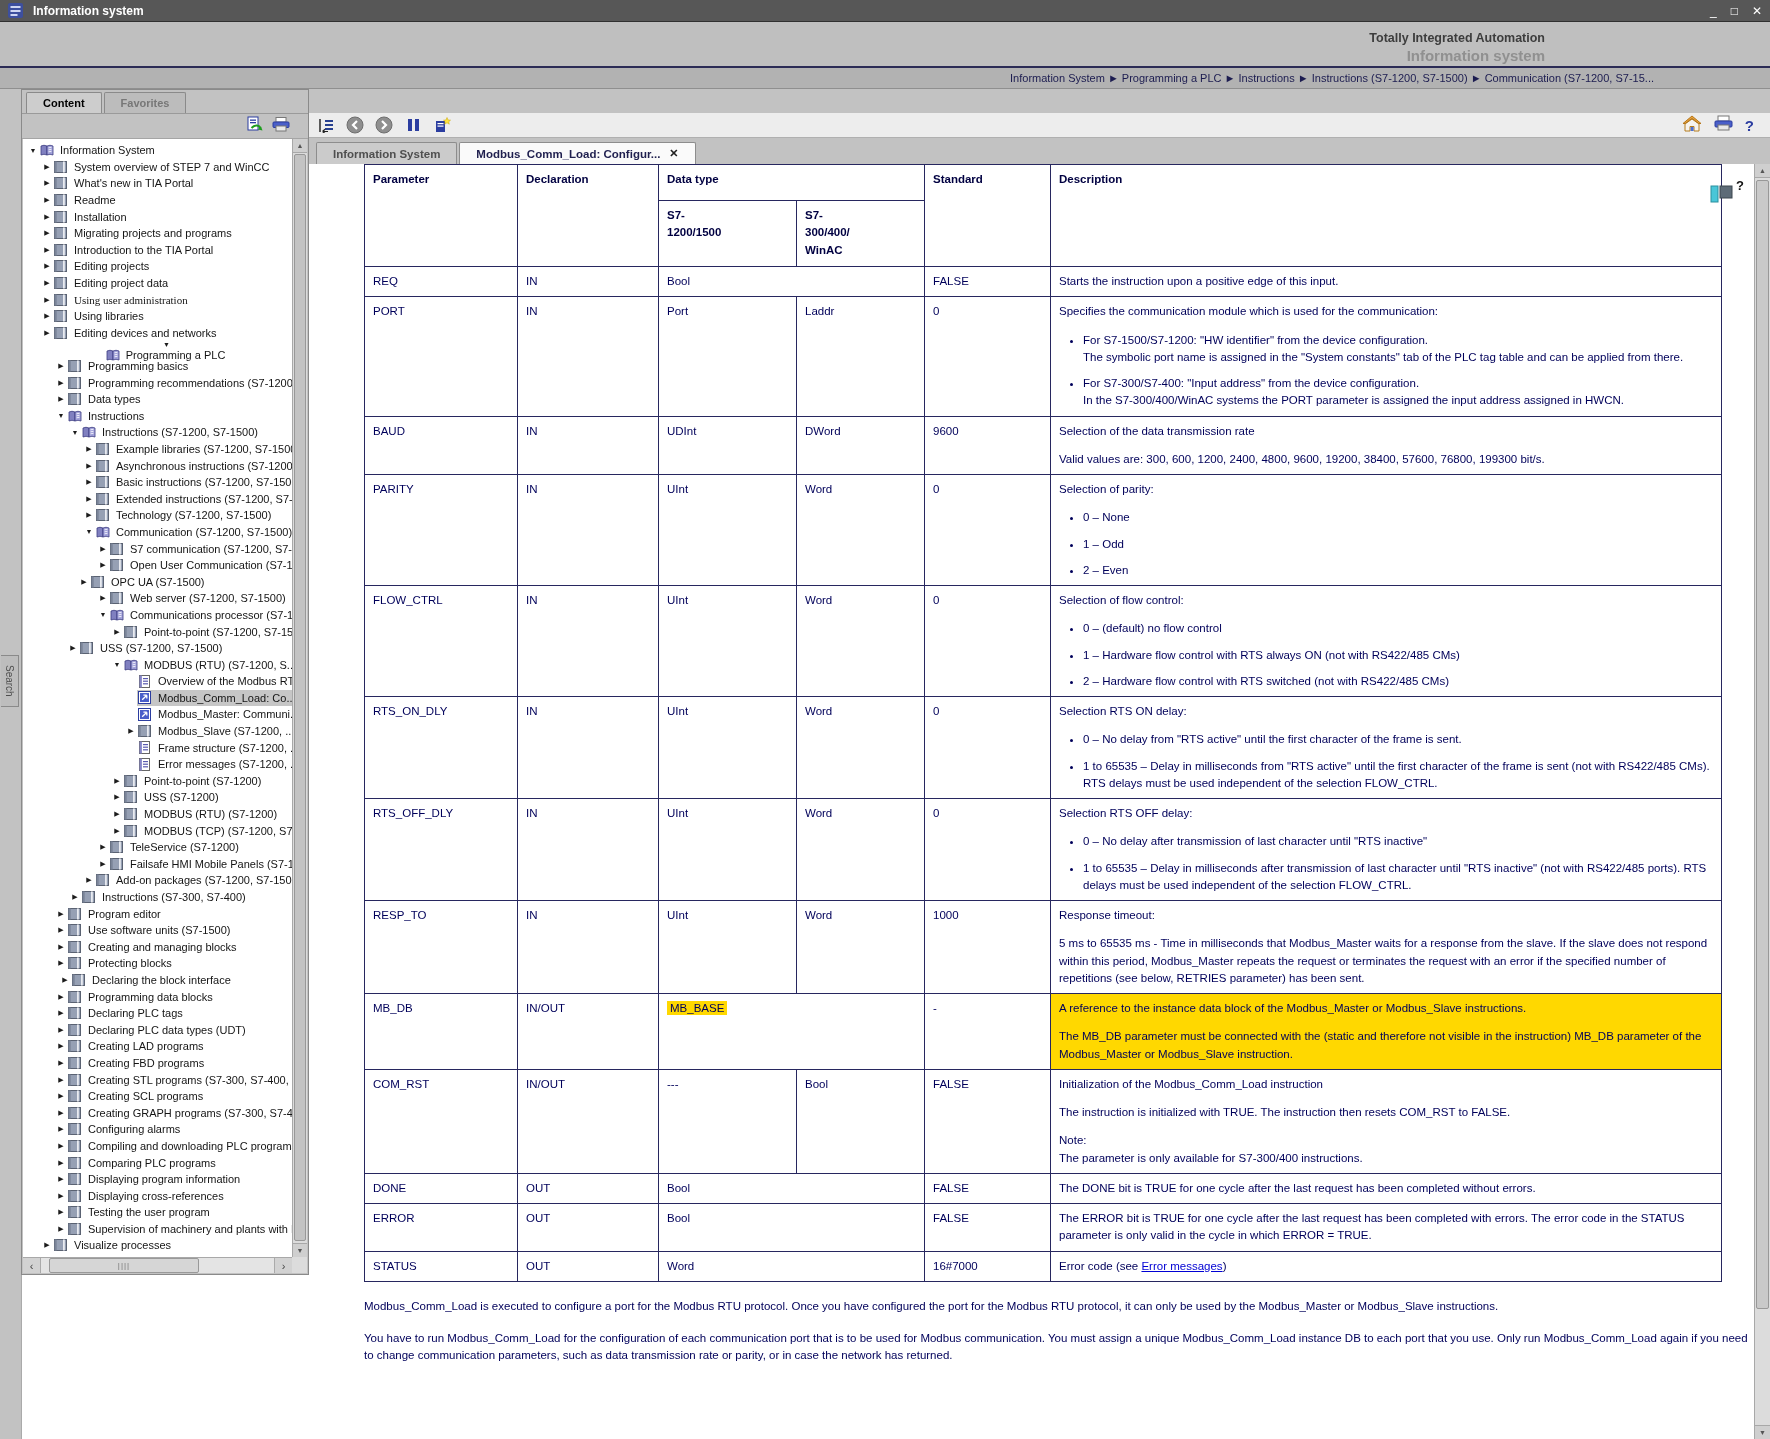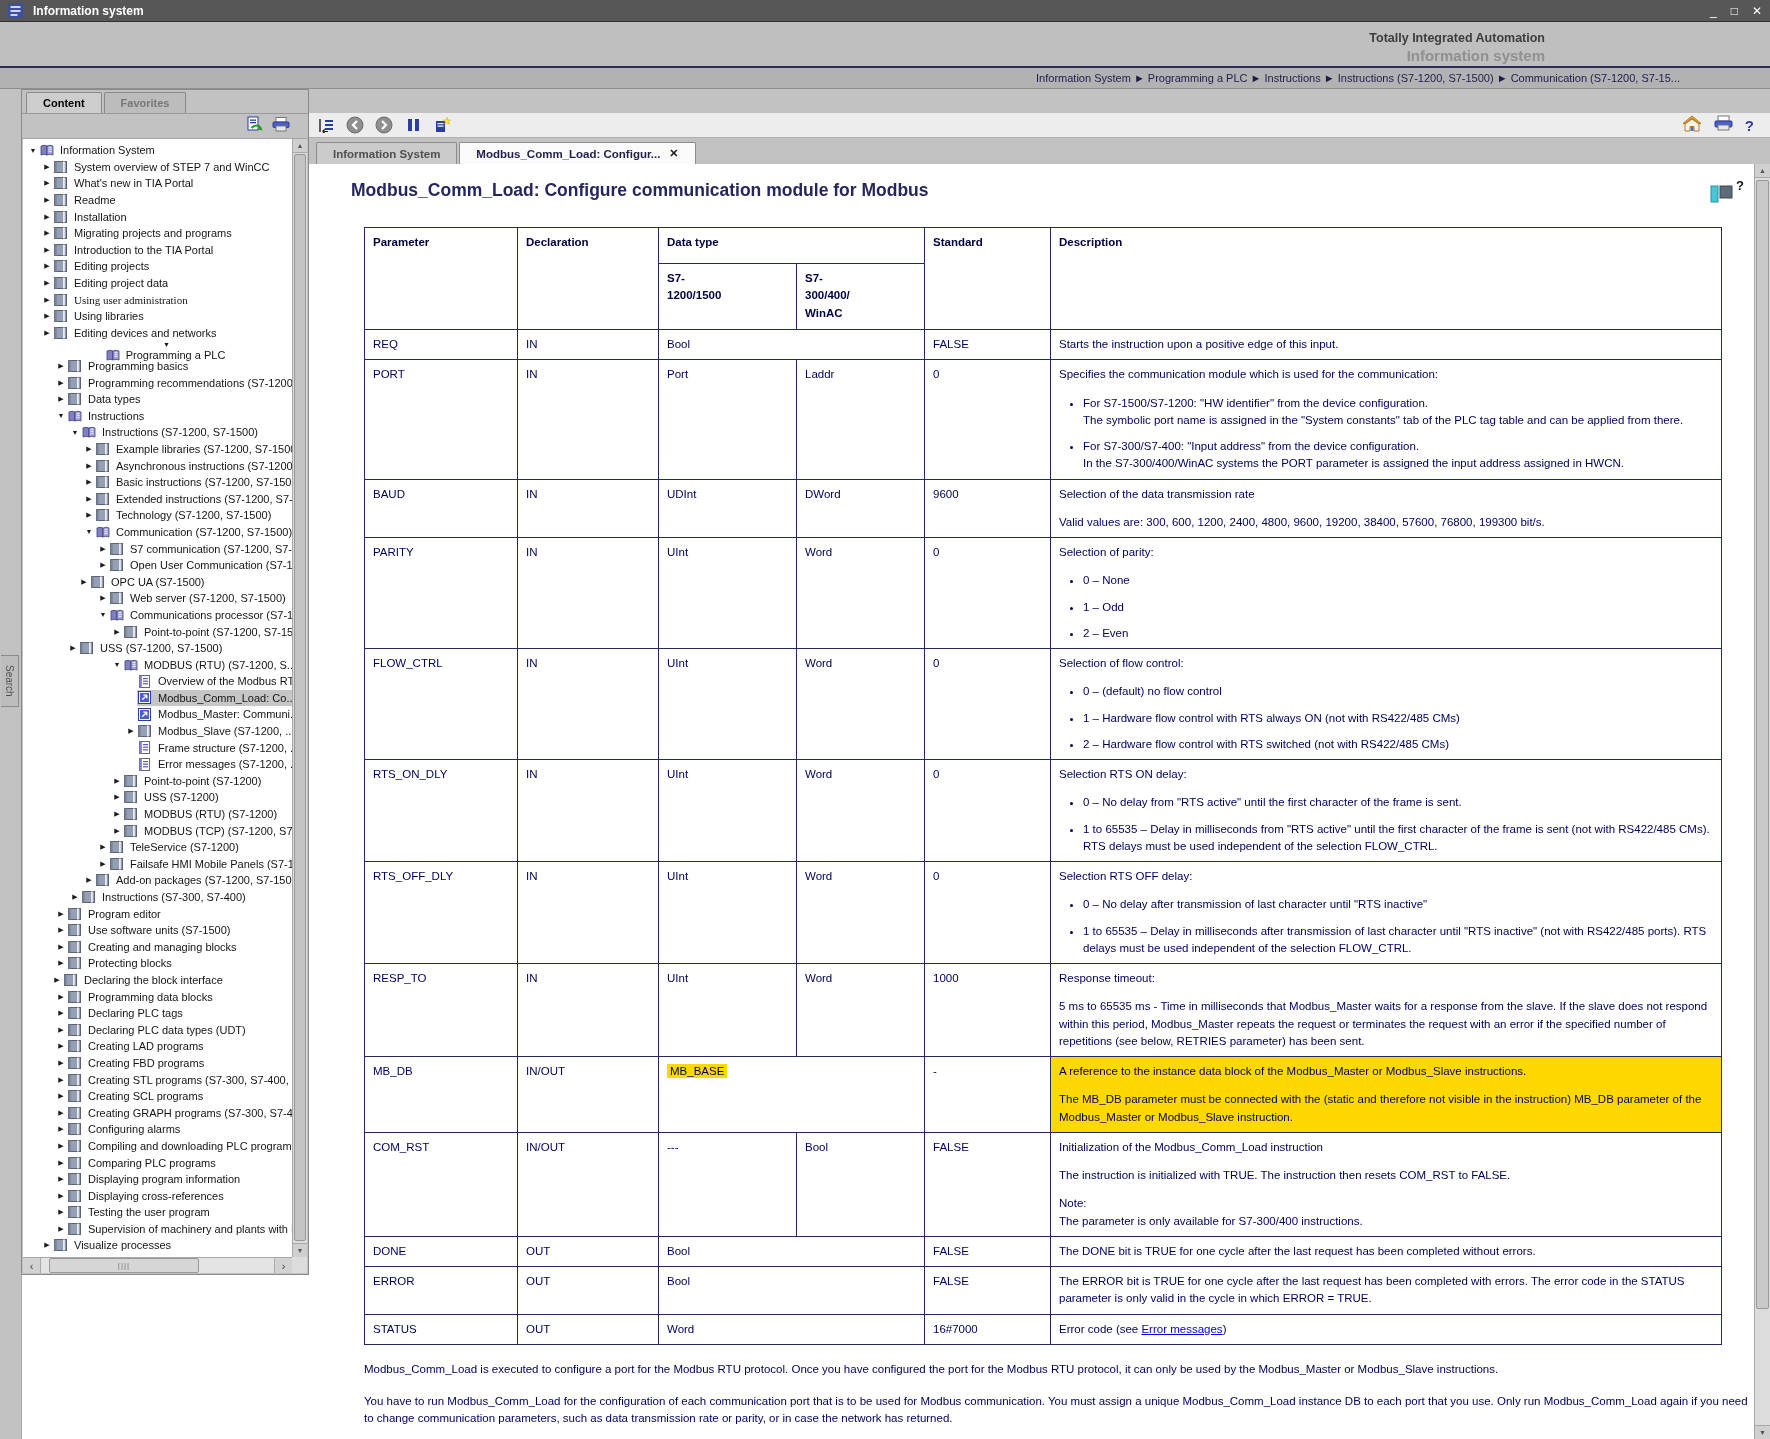--- a/index.html
+++ b/index.html
@@ -19,21 +19,21 @@
   
   .brand-band { position:absolute; top:22px; left:0; right:0; height:46px; background:#bfbfbf;
                 border-bottom:2px solid #2b2b55; }
   .brand { position:absolute; right:225px; top:9px; text-align:right; line-height:1.25; }
   .brand-l1 { font-size:12.5px; font-weight:bold; color:#3d3d3d; }
   .brand-l2 { font-size:15px; font-weight:bold; color:#909090; }
 
   
   .breadcrumb-bar { position:absolute; top:68px; left:0; right:0; height:21px; background:#b2b2b2;
                     border-bottom:1px solid #8f8f8f; display:flex; align-items:center;
-                    justify-content:flex-end; padding-right:90px; font-size:11px; color:#1c1c50; }
+                    justify-content:flex-end; padding-right:116px; font-size:11px; color:#1c1c50; }
 
   
   .left-strip { position:absolute; left:0; top:89px; width:21px; bottom:0; background:#c2c2c2; }
   .search-tab { position:absolute; left:1px; top:566px; width:18px; height:52px; background:#bdbdbd;
                 border:1px solid #8a8a8a; border-left:none; writing-mode:vertical-rl;
                 font-size:10px; color:#4e4e4e; display:flex; align-items:center; justify-content:center; }
 
   
   .sidebar { position:absolute; left:21px; top:89px; width:288px; height:1186px;
              background:#c2c2c2; border:1px solid #8a8a8a; }
@@ -848,21 +848,21 @@
             <span class="ticon">
               <svg width="13" height="12">
                 <rect x="0.5" y="0.5" width="12" height="11" fill="#96a0b4" stroke="#5a6272"></rect>
                 <rect x="0.5" y="0.5" width="2.2" height="11" fill="#7a8498"></rect>
                 <rect x="9" y="0.5" width="1.8" height="11" fill="#e9ebf1"></rect>
               </svg>
             </span>
             <span class="tlabel">Protecting blocks</span>
           </span>
         </div>
-        <div class="trow" style="padding-left: 28px;">
+        <div class="trow" style="padding-left: 36px;">
           <span class="exp">▶</span>
           <span class="tsel">
             <span class="ticon">
               <svg width="13" height="12">
                 <rect x="0.5" y="0.5" width="12" height="11" fill="#96a0b4" stroke="#5a6272"></rect>
                 <rect x="0.5" y="0.5" width="2.2" height="11" fill="#7a8498"></rect>
                 <rect x="9" y="0.5" width="1.8" height="11" fill="#e9ebf1"></rect>
               </svg>
             </span>
             <span class="tlabel">Declaring the block interface</span>
@@ -1160,21 +1160,20 @@
     </div>
 
     <div class="page">
       <div class="topics-icon">
         <svg width="24" height="22">
             <rect x="1" y="4" width="7" height="16" fill="#49c6d8" stroke="#2a8f9e"></rect>
             <rect x="10" y="4" width="12" height="12" fill="#5d6b77" stroke="#3d474f"></rect>
           </svg>
         <span class="q">?</span>
       </div>
-      <div class="page-title">Modbus_Comm_Load: Configure communication module for Modbus</div>
 
       <table class="params">
         <colgroup>
           <col style="width:153px">
             <col style="width:141px">
             <col style="width:138px">
           <col style="width:128px">
             <col style="width:126px">
             <col style="width:671px">
         </colgroup>

